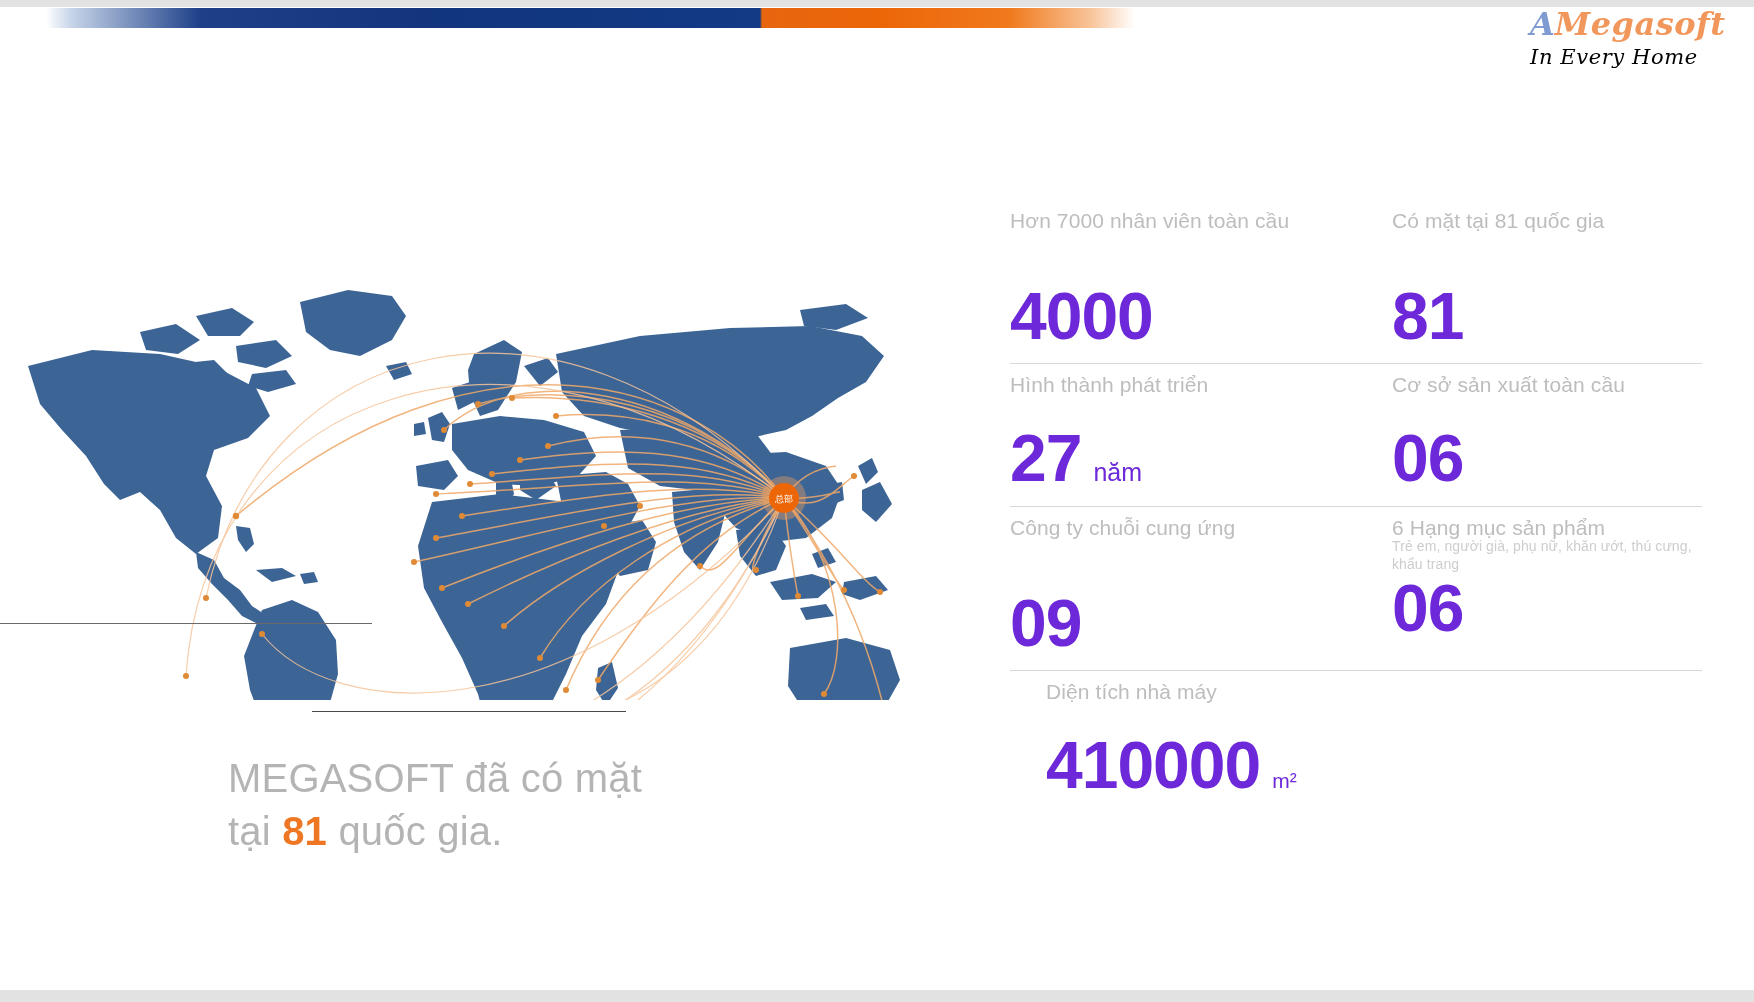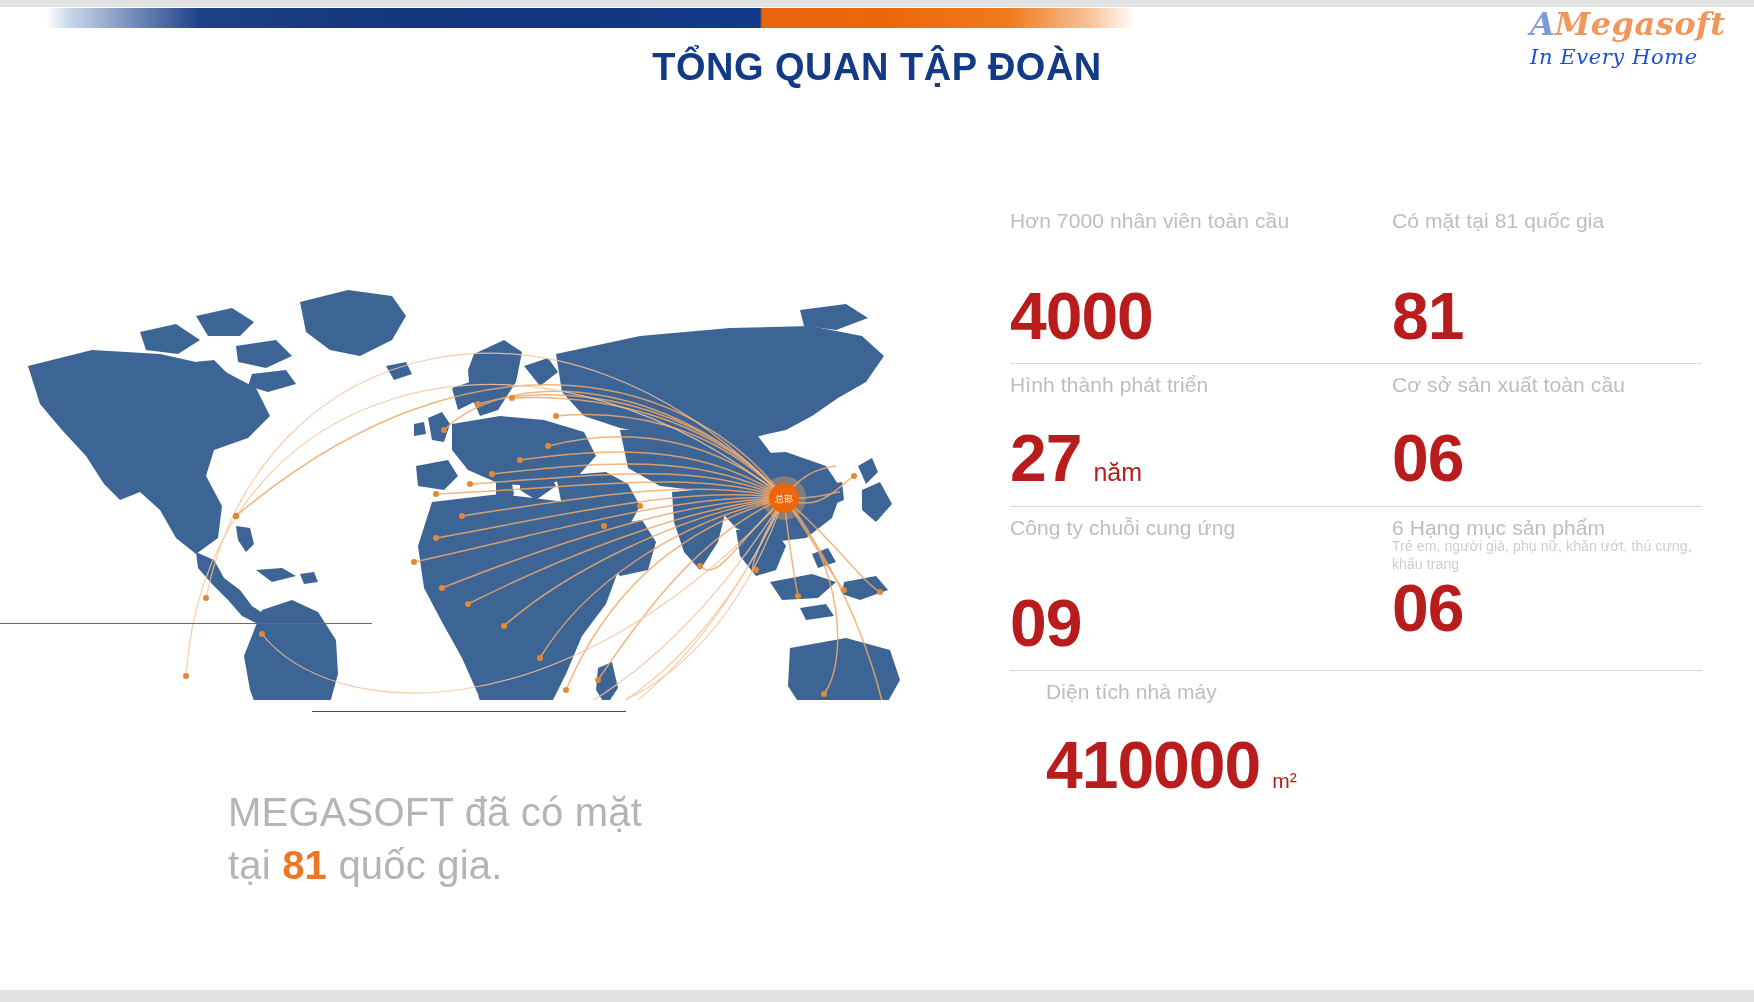--- a/index.html
+++ b/index.html
@@ -70,21 +70,21 @@
     white-space: nowrap;
   }
   #logo .logo-a { color: #7f9bd1; font-weight: bold; }
   #logo .logo-mega { color: #f2975c; font-weight: bold; letter-spacing: .5px; }
   #logo .logo-tag {
     display: block;
     margin-top: 7px;
     font-family: "DejaVu Serif", serif;
     font-style: italic;
     font-size: 21px;
-    color: #1d4ed8;
+    color: #000000;
     letter-spacing: .6px;
     white-space: nowrap;
   }
 
   
   #map-panel {
     position: absolute;
     left: 0; top: 270px;
     width: 900px; height: 430px;
   }
@@ -99,21 +99,21 @@
   #map-rule-bottom {
     position: absolute;
     left: 312px; top: 711px;
     width: 314px; height: 1px;
     background: #4a4a4a;
   }
 
   
   #map-caption {
     position: absolute;
-    left: 228px; top: 786px;
+    left: 228px; top: 752px;
     width: 520px;
     font-size: 40px;
     line-height: 1.32;
     color: #b4b4b4;
     letter-spacing: .2px;
   }
   #map-caption .hl {
     color: #ef7622;
     font-weight: bold;
   }
@@ -146,21 +146,21 @@
   .stat-sub {
     font-size: 14px;
     color: #cdcdcd;
     line-height: 1.28;
     margin-top: -2px;
     letter-spacing: .1px;
   }
   .stat-value {
     font-size: 66px;
     font-weight: bold;
-    color: #b91c1c;
+    color: #6d28d9;
     line-height: 1.05;
     letter-spacing: -1px;
     white-space: nowrap;
   }
   .stat-unit {
     font-size: 25px;
     font-weight: normal;
     letter-spacing: 0;
     margin-left: 12px;
   }
@@ -171,21 +171,20 @@
 </head>
 <body>
 
 <div id="slide">
 
   <div class="page-band top"></div>
   <div class="page-band bottom"></div>
 
   <div id="accent-bar"></div>
 
-  <h1 id="page-title">TỔNG QUAN TẬP ĐOÀN</h1>
 
   <div id="logo">
     <span class="logo-main"><span class="logo-a">A</span><span class="logo-mega">Megasoft</span></span>
     <span class="logo-tag">In Every Home</span>
   </div>
 
   <div id="map-panel">
     <svg id="map-svg" viewBox="0 0 900 430">
       <defs>
         <g id="routes-def"></g>

